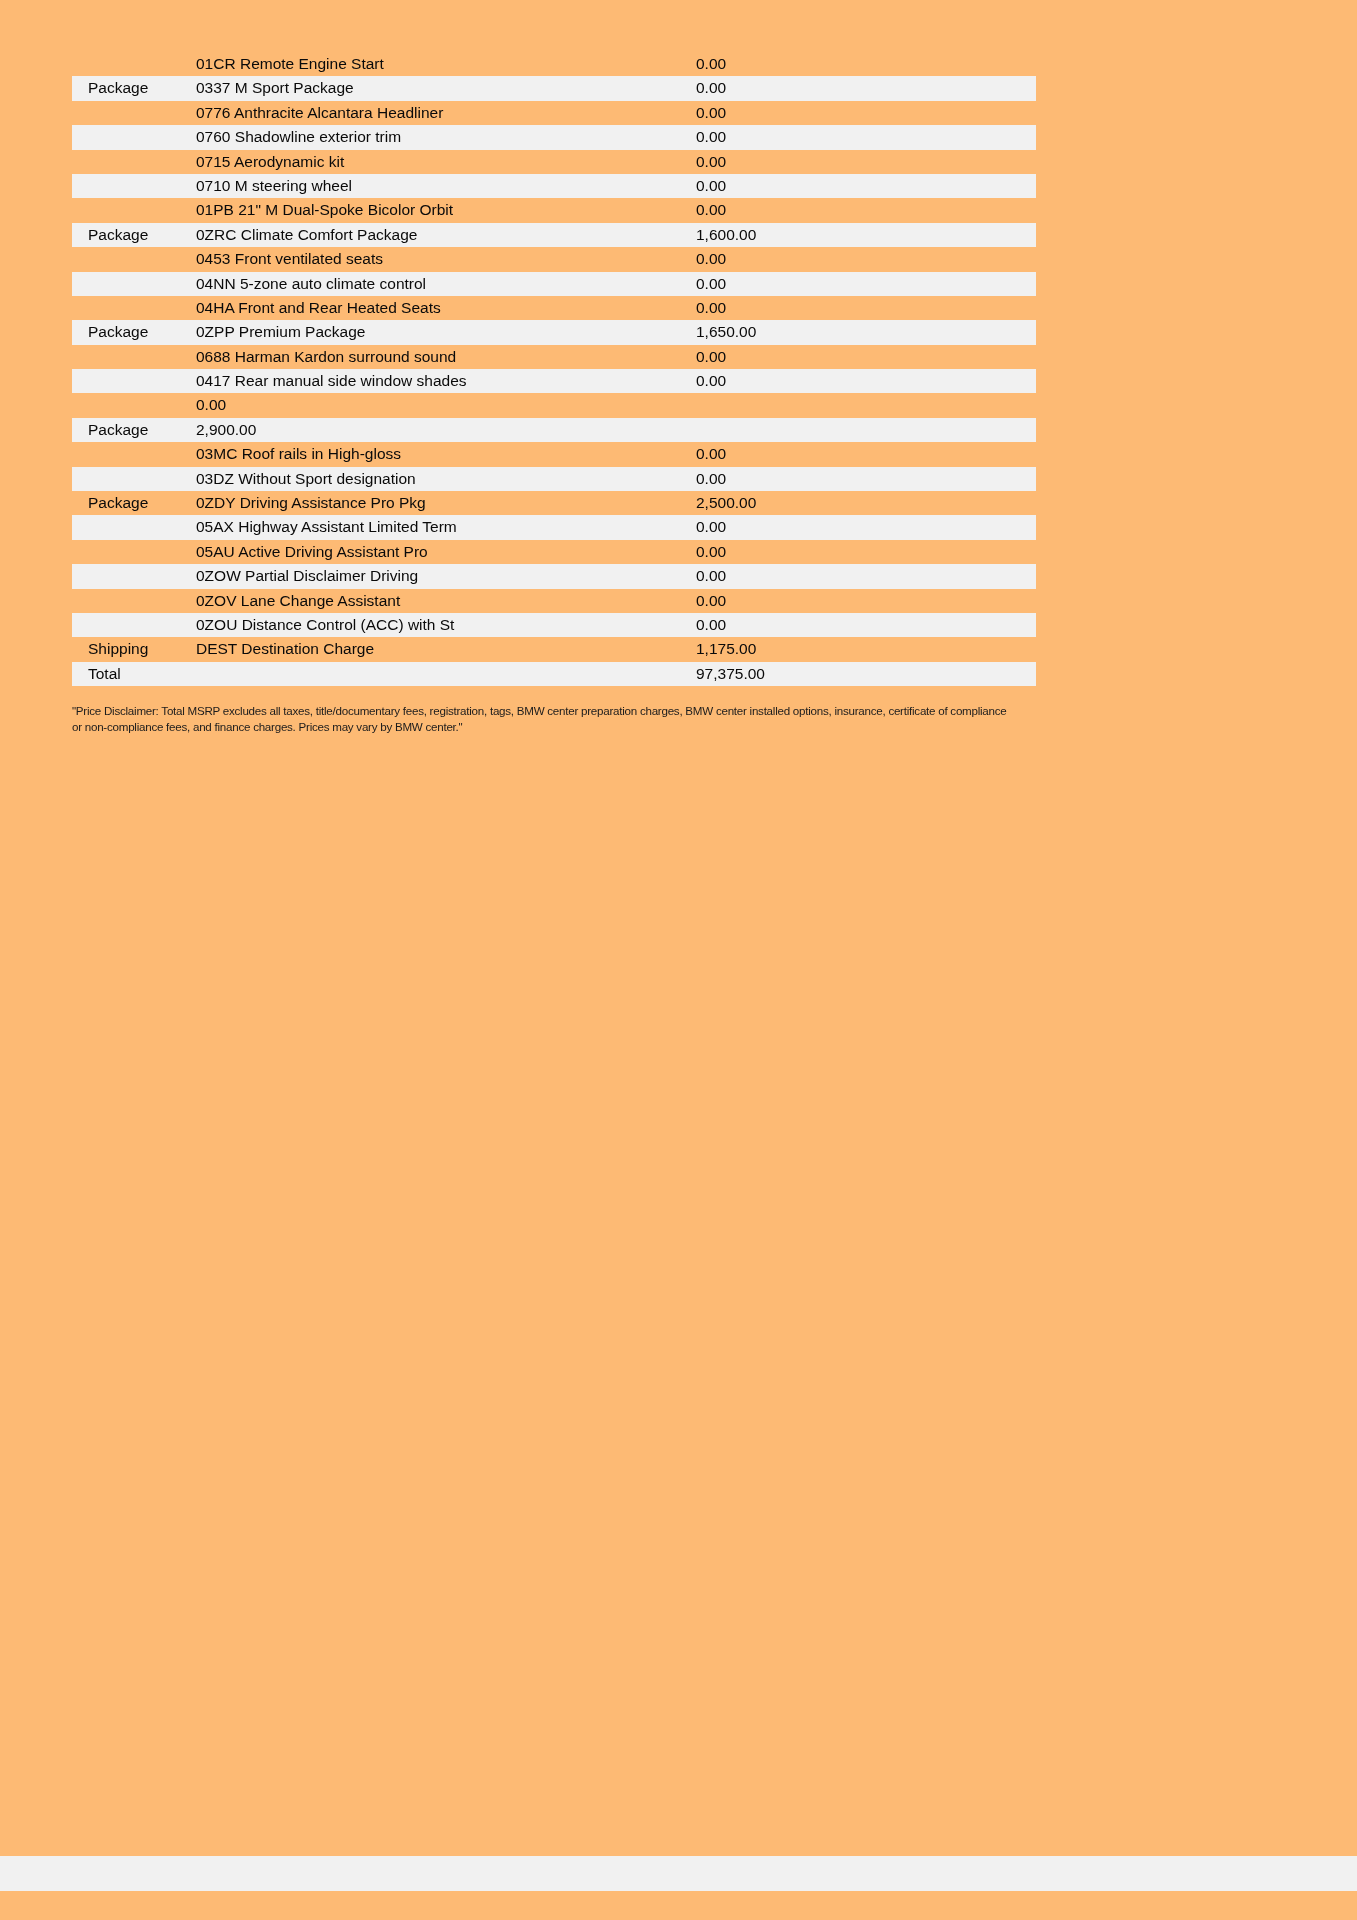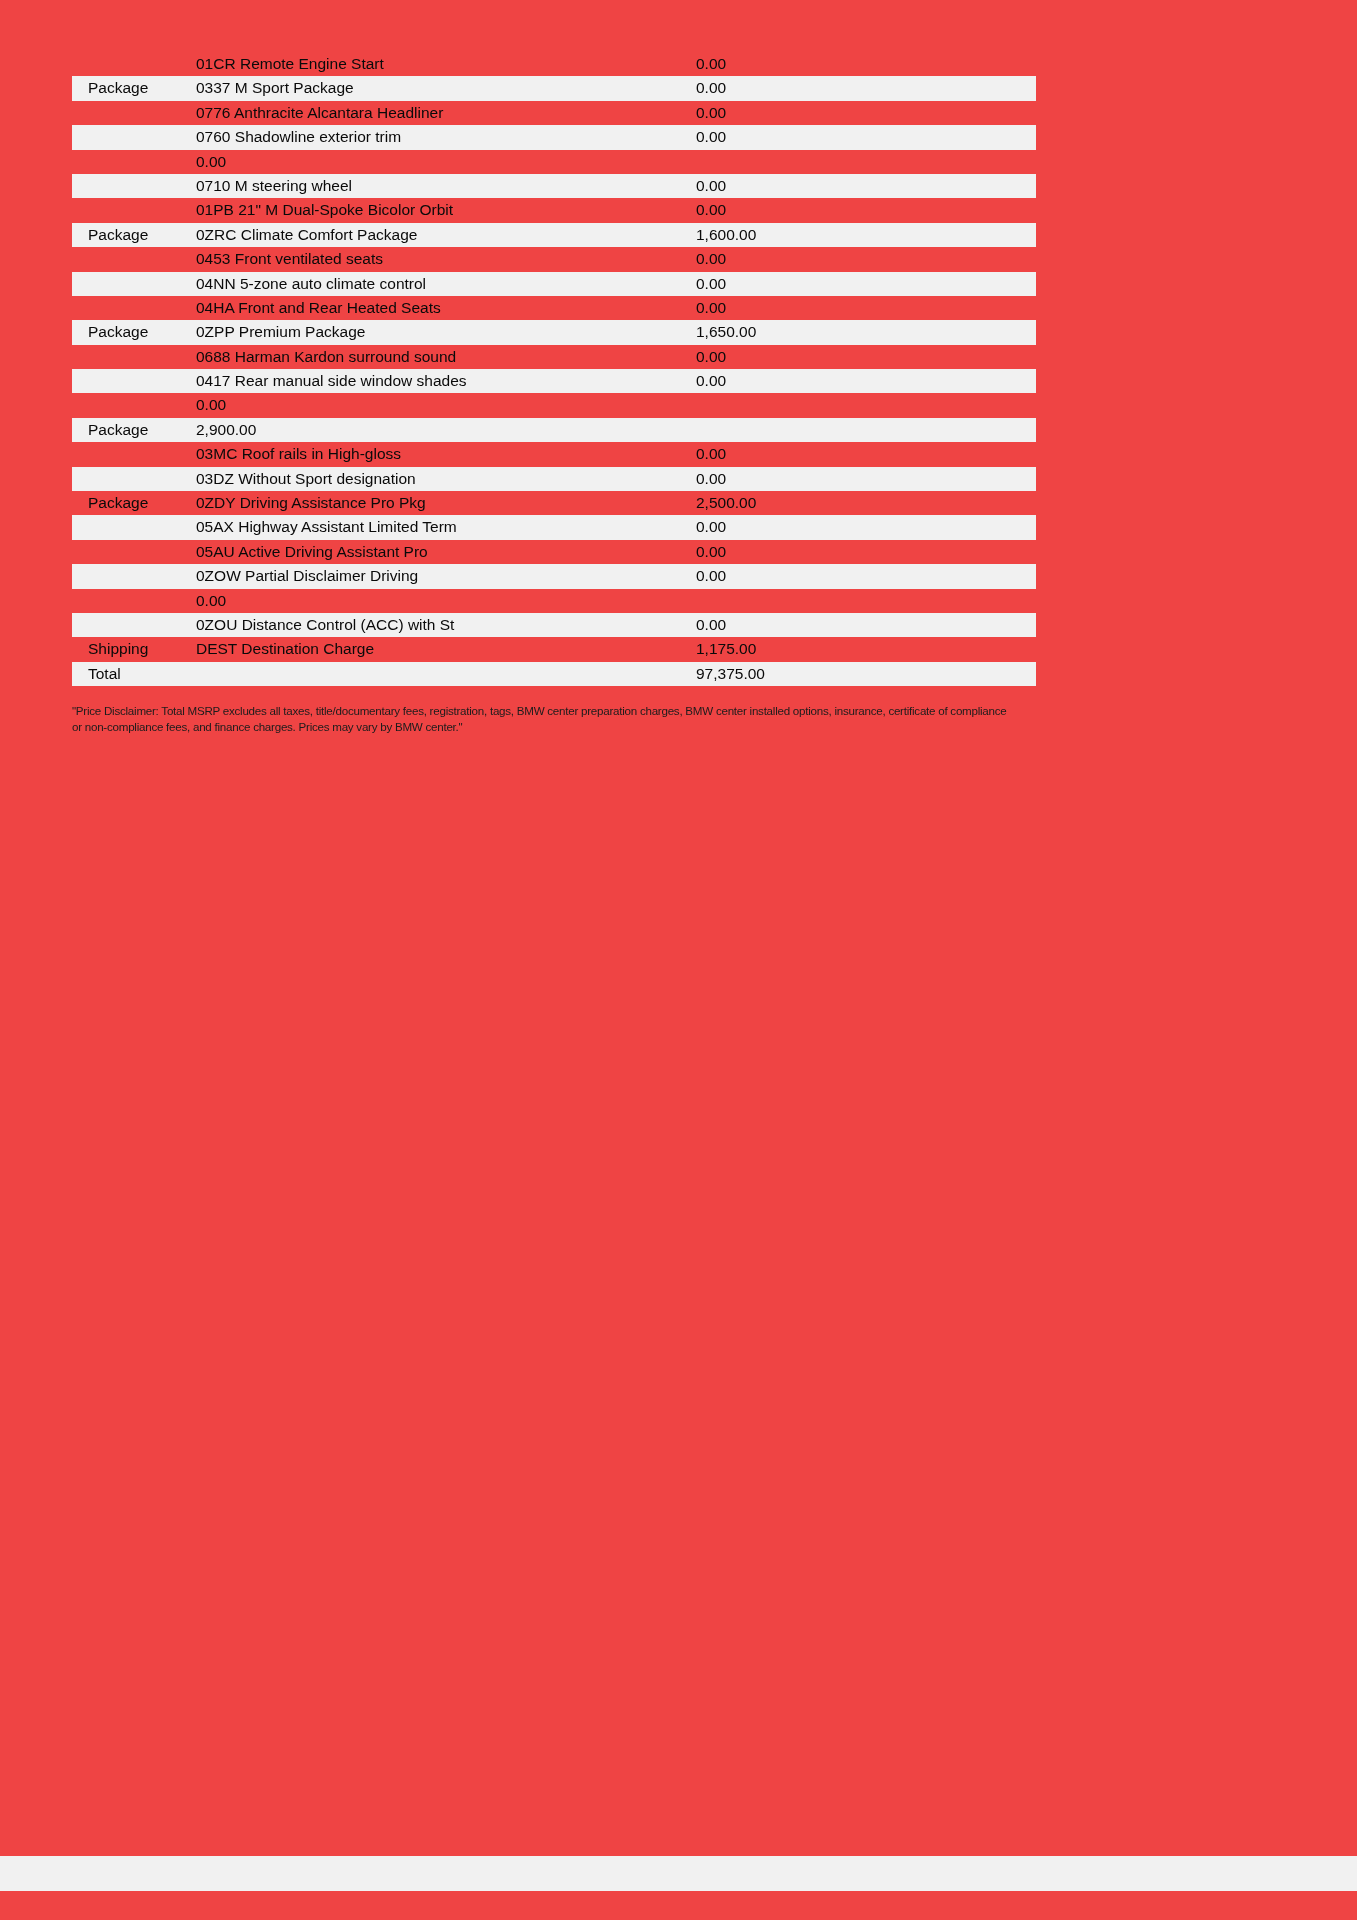--- a/index.html
+++ b/index.html
@@ -1,21 +1,21 @@
 <!DOCTYPE html>
 <html style="--stripe: #f1f1f1;"><head>
 <meta charset="utf-8">
 <style>
   * { margin: 0; padding: 0; box-sizing: border-box; }
   html, body { background: #ffffff; }
   .page {
     position: relative;
     width: 1357px;
     height: 1920px;
-    background: #ef4444;
+    background: #fdba74;
     font-family: "Liberation Sans", sans-serif;
     color: #0a0a0a;
     overflow: hidden;
   }
   .pricing-table {
     position: absolute;
     left: 72px;
     top: 52px;
     width: 964px;
   }
@@ -76,20 +76,21 @@
     <span class="cell filler"></span>
   </div>
       <div class="row stripe">
     <span class="cell cat"></span>
     <span class="cell item">0760 Shadowline exterior trim</span>
     <span class="cell price">0.00</span>
     <span class="cell filler"></span>
   </div>
       <div class="row">
     <span class="cell cat"></span>
+    <span class="cell item">0715 Aerodynamic kit</span>
     <span class="cell price">0.00</span>
     <span class="cell filler"></span>
   </div>
       <div class="row stripe">
     <span class="cell cat"></span>
     <span class="cell item">0710 M steering wheel</span>
     <span class="cell price">0.00</span>
     <span class="cell filler"></span>
   </div>
       <div class="row">
@@ -181,20 +182,21 @@
     <span class="cell filler"></span>
   </div>
       <div class="row stripe">
     <span class="cell cat"></span>
     <span class="cell item">0ZOW Partial Disclaimer Driving</span>
     <span class="cell price">0.00</span>
     <span class="cell filler"></span>
   </div>
       <div class="row">
     <span class="cell cat"></span>
+    <span class="cell item">0ZOV Lane Change Assistant</span>
     <span class="cell price">0.00</span>
     <span class="cell filler"></span>
   </div>
       <div class="row stripe">
     <span class="cell cat"></span>
     <span class="cell item">0ZOU Distance Control (ACC) with St</span>
     <span class="cell price">0.00</span>
     <span class="cell filler"></span>
   </div>
       <div class="row">

